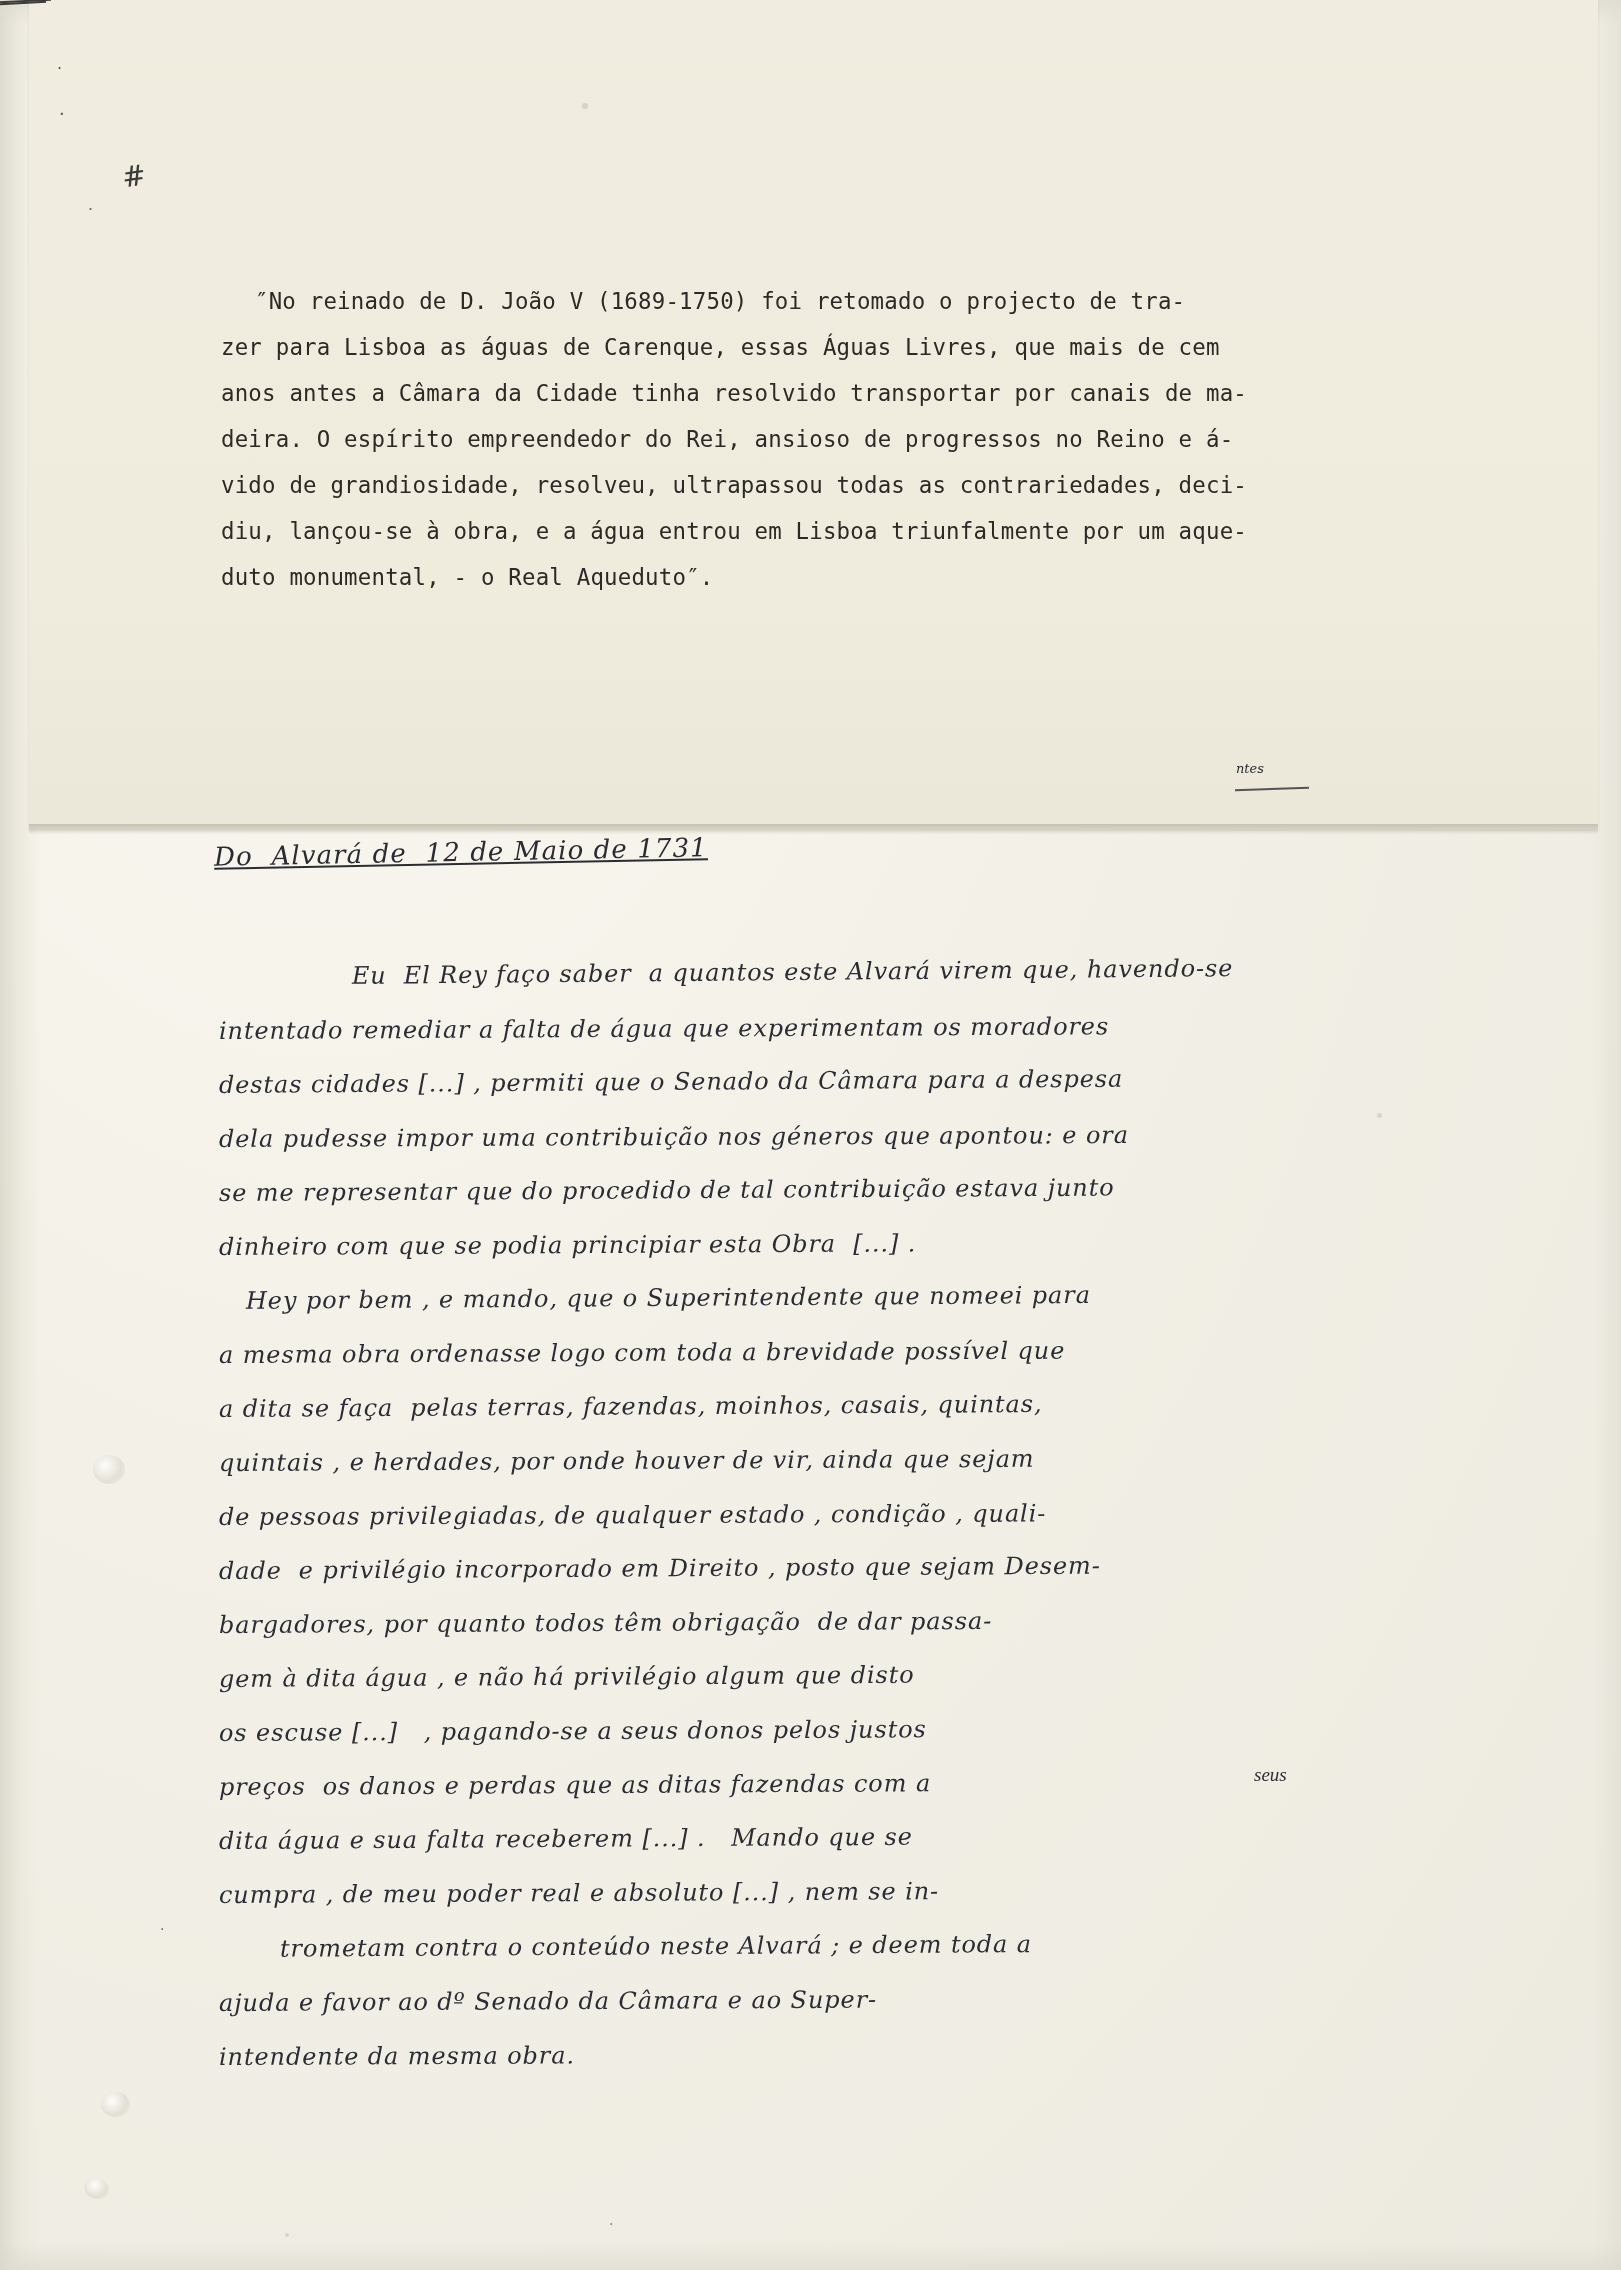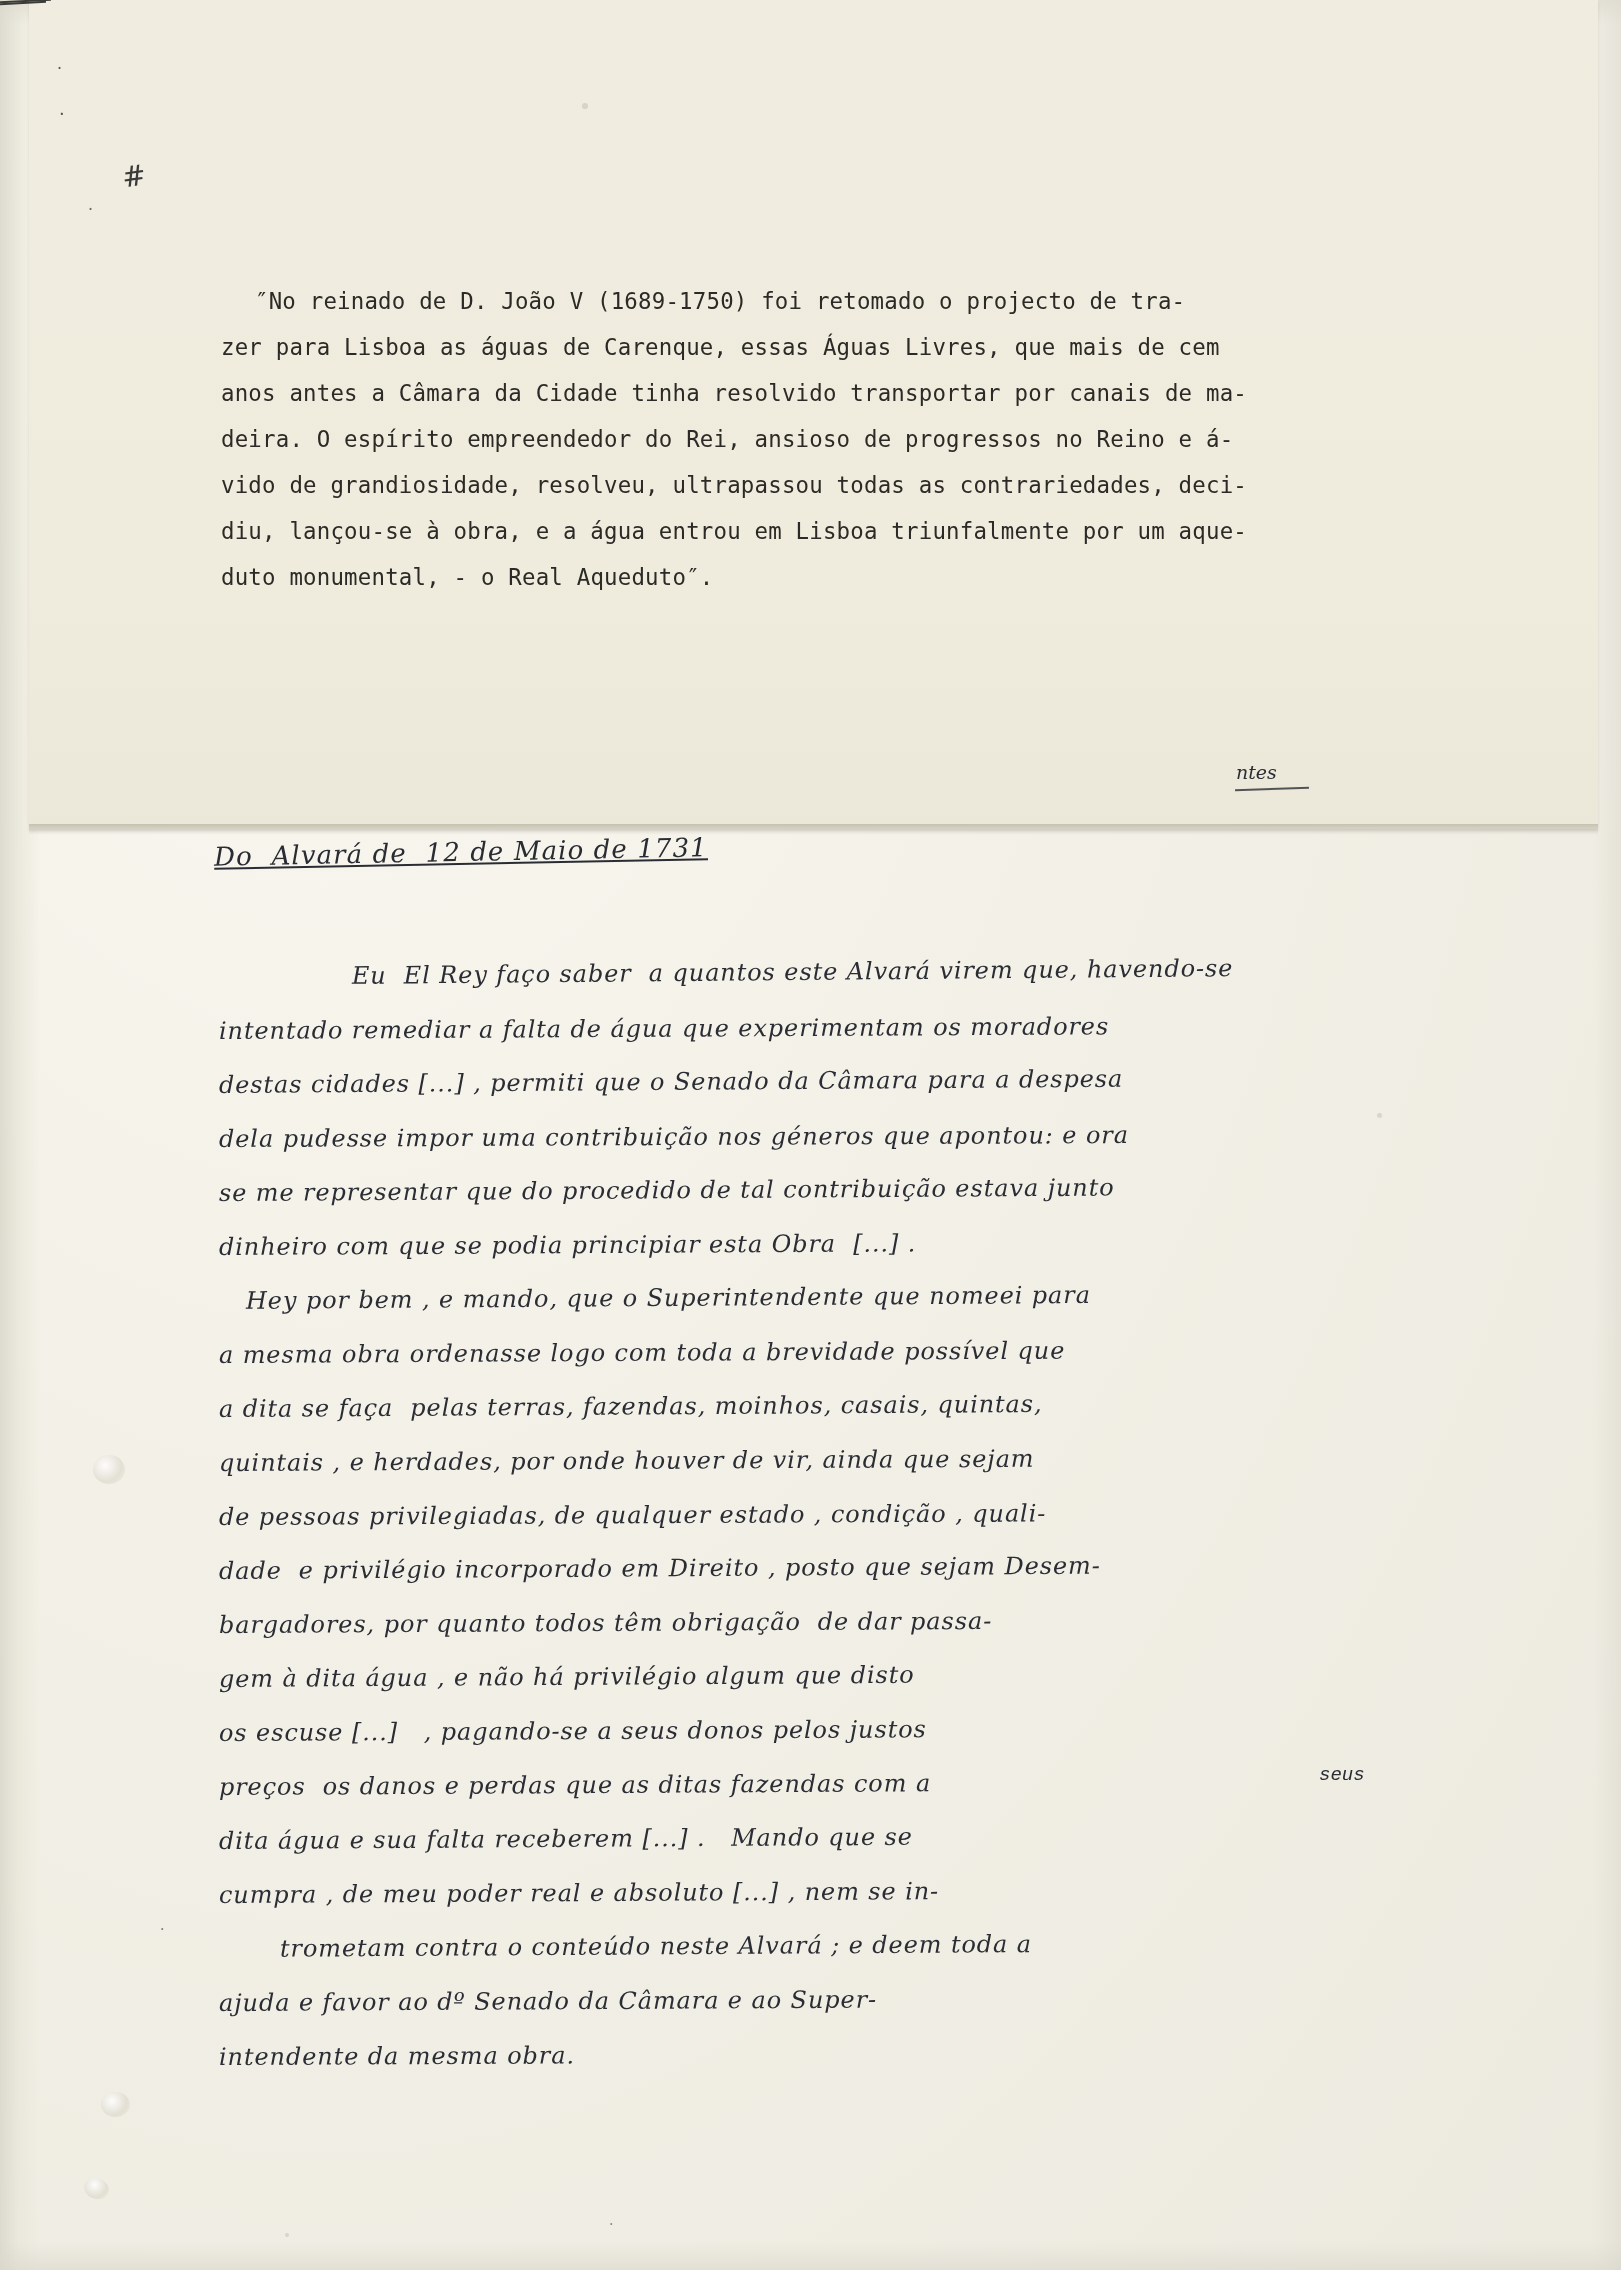--- a/index.html
+++ b/index.html
@@ -164,36 +164,36 @@
   .sp2 { left: 1377px; top: 1113px; width: 4.8px; height: 4.8px; }
   .sp3 { left: 285px; top: 2233px; width: 3.8px; height: 3.8px; }
 
   
   .insert-word {
     position: absolute;
     left: 1236px;
     top: 761px;
     font-family: "DejaVu Serif", serif;
     font-style: italic;
-    font-size: 19px;
+    font-size: 13px;
     color: #2b2d34;
   }
   .strike-over {
     position: absolute;
     left: 1235px; top: 788px;
     width: 74px; height: 1.9px;
     background: #2b2d34;
     transform: rotate(-2deg);
     opacity: .8;
   }
   .insert-word-2 {
     position: absolute;
-    left: 1319px;
+    left: 1254px;
     top: 1764px;
-    font-family: Liberation Mono, monospace;
+    font-family: Liberation Serif, serif;
     font-style: italic;
     font-size: 19px;
     color: #2b2d34;
   }
 </style>
 </head>
 <body>
 
 <div class="page">
 

